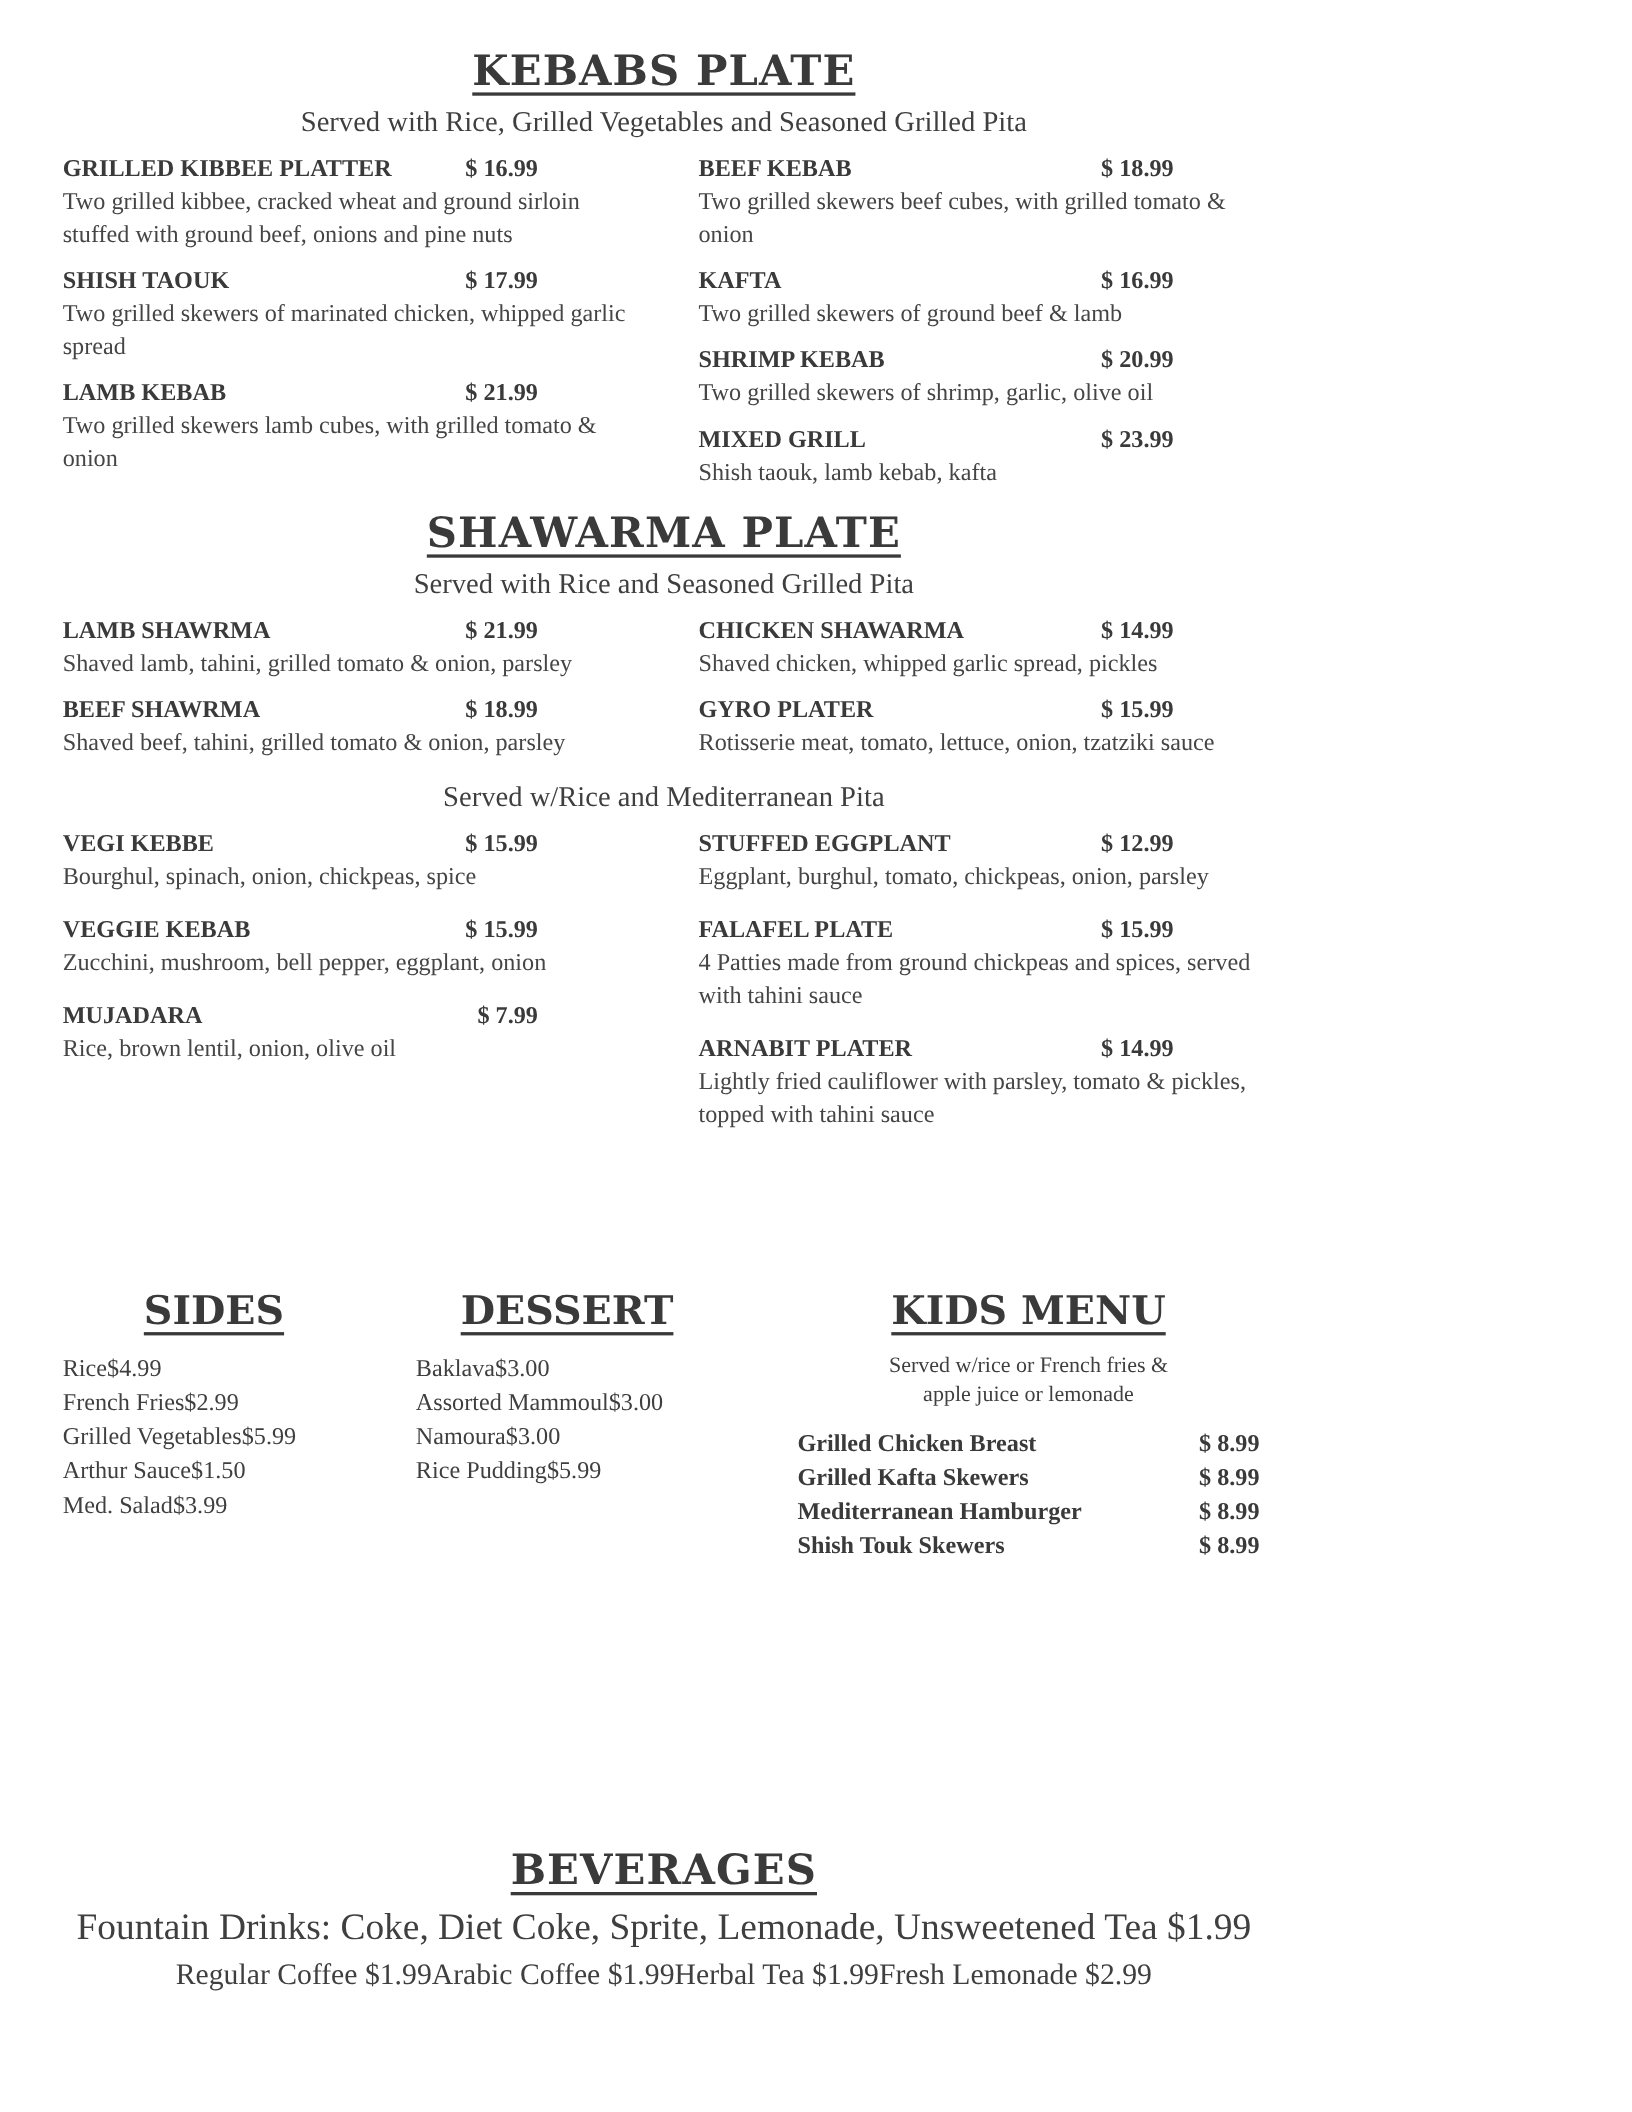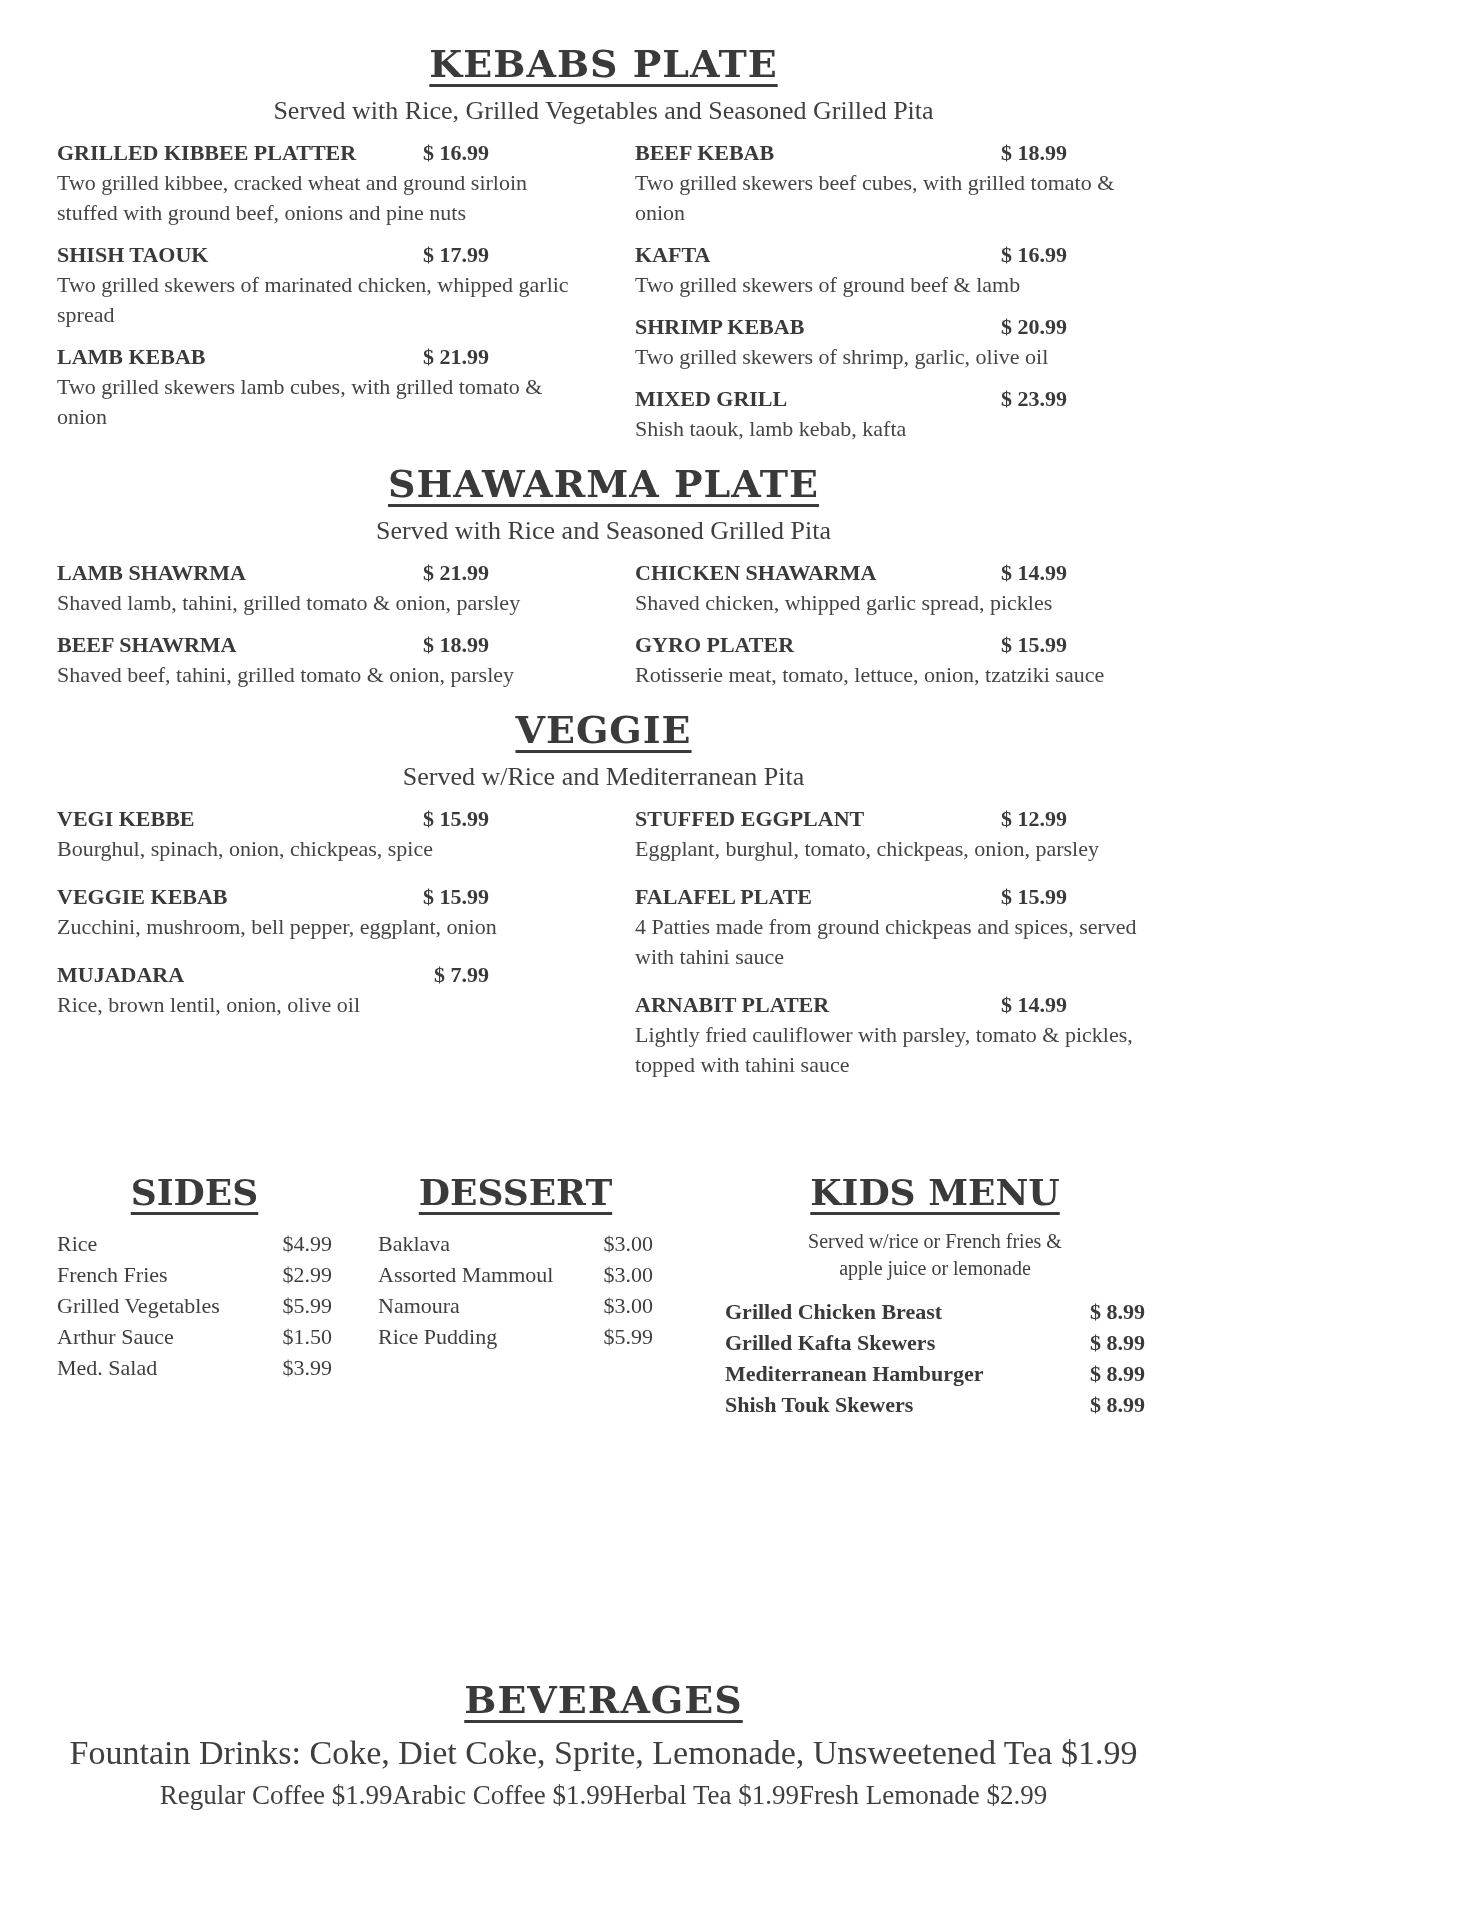--- a/index.html
+++ b/index.html
@@ -14,21 +14,21 @@
   .col{width:515px}
   .item{margin-bottom:12px}
   .veggie .item{margin-bottom:18px}
   .item-head{display:flex;justify-content:space-between;align-items:baseline;width:432px;font-weight:bold;font-size:22px;line-height:30px;color:#3a3a3a}
   .item-desc{font-size:22px;line-height:30px;color:#454545}
   .bottom{position:absolute;top:1170px;left:57px;display:flex}
   .bcol-sides{width:275px}
   .bcol-dessert{width:275px;margin-left:46px}
   .bcol-kids{width:420px;margin-left:72px}
   .b-title{font-family:"DejaVu Serif",serif;font-weight:bold;font-size:36px;line-height:44px;text-align:center;margin:0 0 14px;text-decoration:underline;text-decoration-thickness:3px;text-underline-offset:7px;color:#3a3a3a}
-  .simple-row{display:flex;justify-content:space-between;font-size:22px;line-height:31px}
+  .simple-row{display:flex;justify-content:flex-start;font-size:22px;line-height:31px}
   .kids-sub{font-size:20px;line-height:27px;text-align:center;margin:0 0 14px;color:#3f3f3f}
   .kids-row{display:flex;justify-content:space-between;font-weight:bold;font-size:22px;line-height:31px;color:#3a3a3a}
   .beverages{position:absolute;top:1678px;left:57px;width:1093px;text-align:center}
   .bev-line1{font-size:34px;line-height:34px;margin-top:14px}
   .bev-line2{display:flex;justify-content:center;width:1040px;margin:8px auto 0;font-size:27px;line-height:34px}
 </style>
 </head>
 <body>
 
 <div class="page">
@@ -127,21 +127,20 @@
               <span>GYRO PLATER</span>
               <span>$ 15.99</span>
             </div>
             <div class="item-desc">Rotisserie meat, tomato, lettuce, onion, tzatziki sauce</div>
           </div>
         </div>
       </div>
     </div>
 
     <div class="section veggie">
-      <h1 class="section-title">VEGGIE</h1>
       <div class="section-subtitle">Served w/Rice and Mediterranean Pita</div>
       <div class="cols">
         <div class="col">
           <div class="item">
             <div class="item-head">
               <span>VEGI KEBBE</span>
               <span>$ 15.99</span>
             </div>
             <div class="item-desc">Bourghul, spinach, onion, chickpeas, spice</div>
           </div>

